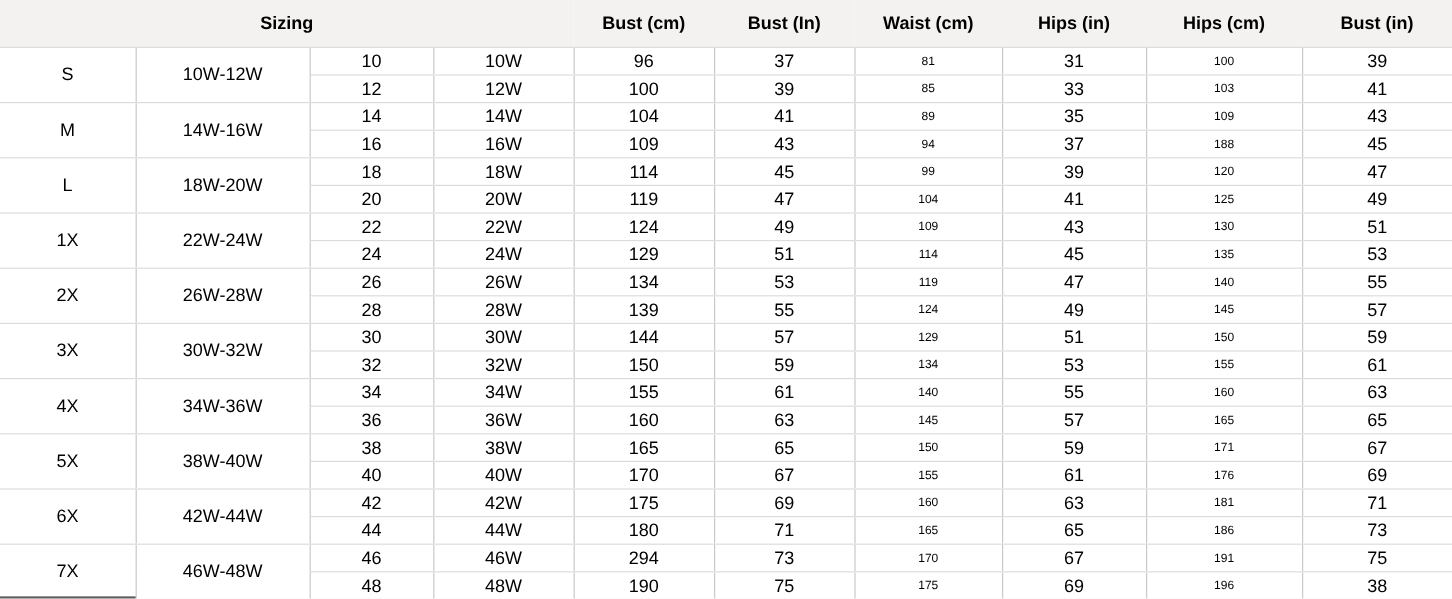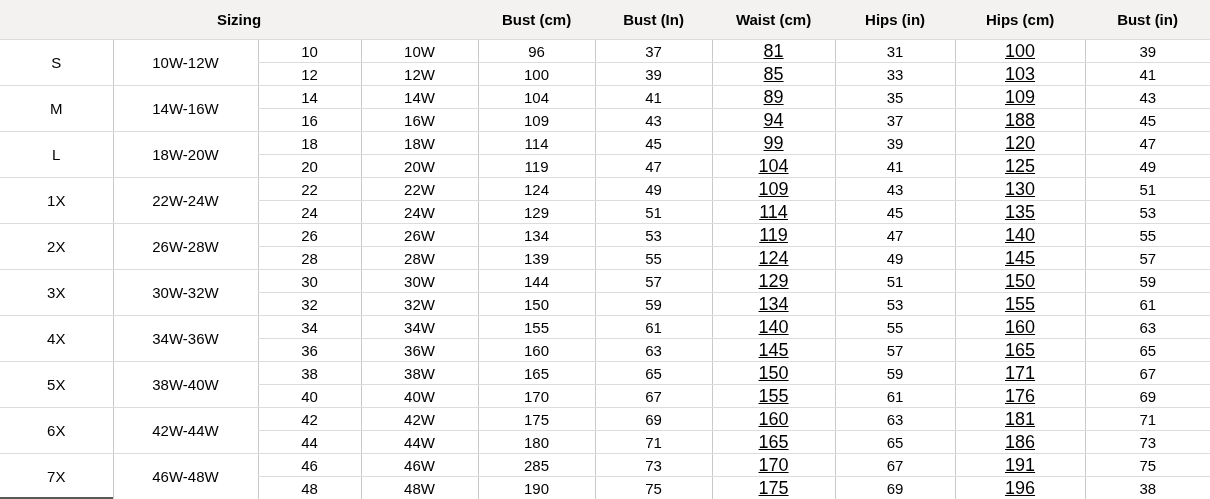--- a/index.html
+++ b/index.html
@@ -13,21 +13,21 @@
     background:#f3f2f1;height:39px;font-size:15px;font-weight:bold;
     text-align:center;vertical-align:middle;padding:0;border:none;
     border-bottom:1px solid #dcdcdc;
   }
   tbody td{
     height:22px;font-size:15px;text-align:center;vertical-align:middle;padding:0;
     border-bottom:1px solid #dcdcdc;border-left:1px solid #c9c9c9;
     white-space:nowrap;overflow:hidden;
   }
   tbody td.c-size{border-left:none;}
-  tbody td.sm{font-size:18px;text-decoration:underline;}
+  tbody td.sm{font-size:10px;}
   .artifact-line{position:absolute;left:0;bottom:0;width:113px;height:2px;background:#595959;}
 </style>
 </head>
 <body>
 
 <div class="sheet">
   <table class="sizing">
     <colgroup>
       <col class="w1">
         <col class="w2">
@@ -257,21 +257,21 @@
       <td>65</td>
       <td class="sm">186</td>
       <td>73</td>
     </tr>
 
     <tr>
       <td class="c-size" rowspan="2">7X</td>
       <td class="c-range" rowspan="2">46W-48W</td>
       <td>46</td>
       <td>46W</td>
-      <td>285</td>
+      <td>294</td>
       <td>73</td>
       <td class="sm">170</td>
       <td>67</td>
       <td class="sm">191</td>
       <td>75</td>
     </tr>
     <tr>
       <td>48</td>
       <td>48W</td>
       <td>190</td>

